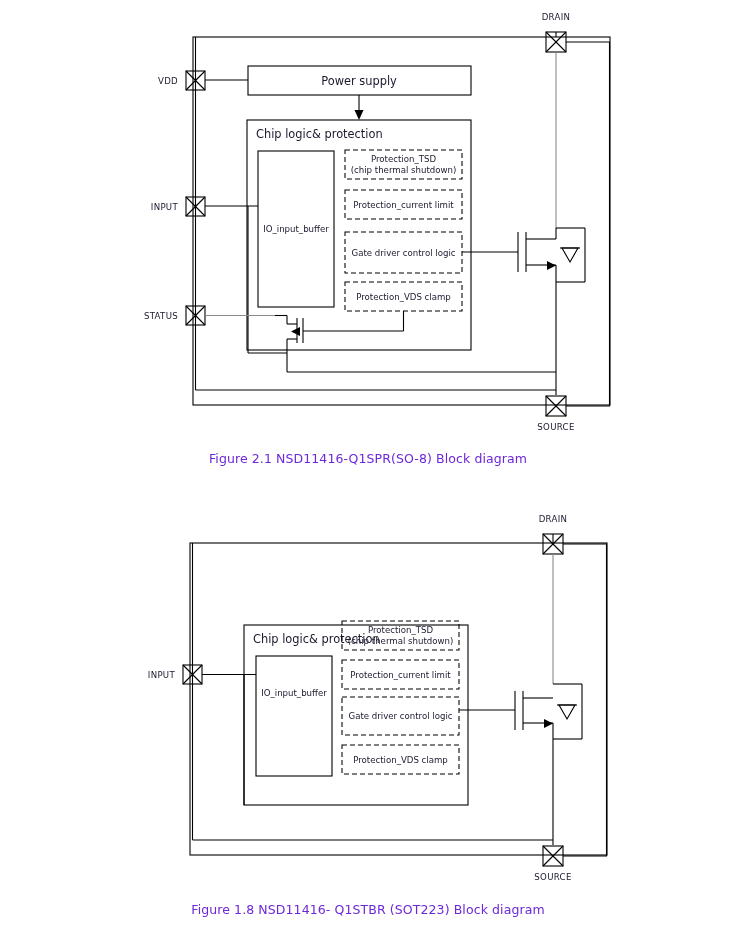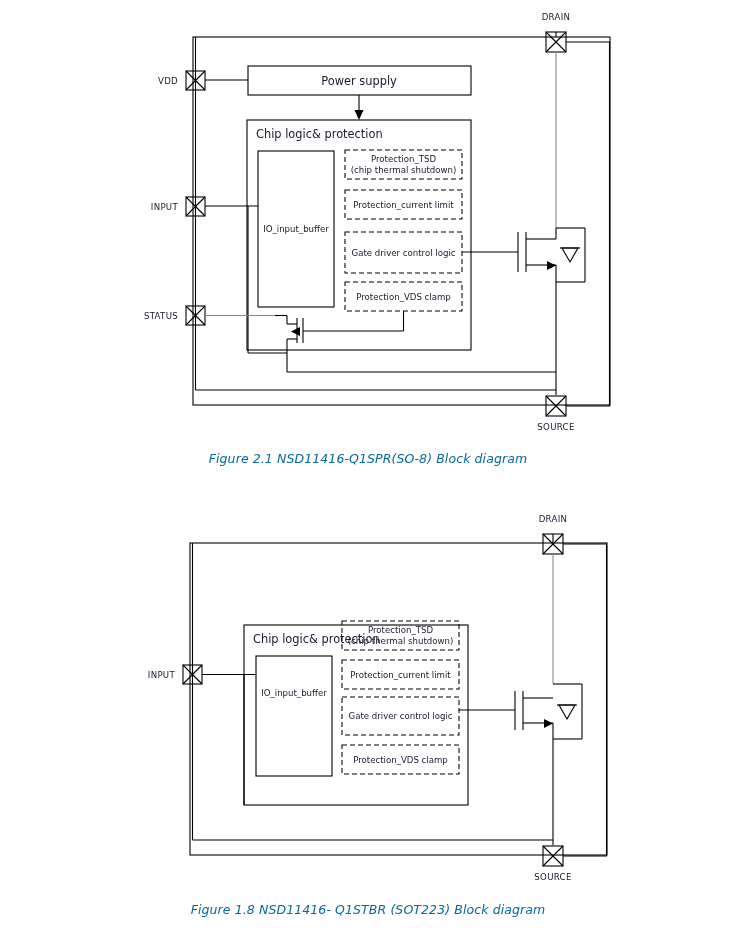--- a/index.html
+++ b/index.html
@@ -9,21 +9,21 @@
     color:#1a1a2e;
     position:relative;
     overflow:hidden;
   }
   .page{position:relative;width:736px;height:680px;}
   .fig{position:absolute;left:0;}
   #fig1{top:0;width:736px;height:470px;}
   #fig2{top:488px;width:736px;height:442px;}
   .caption{
     position:absolute;left:0;width:736px;text-align:center;
-    font-size:12.5px;color:#0369a1;letter-spacing:.1px;font-style:italic;
+    font-size:12.5px;color:#6d28d9;letter-spacing:.1px;
   }
   #cap1{top:451px;}
   #cap2{top:902px;}
   svg{display:block;}
   .ln{stroke:#000;stroke-width:1.1;fill:none;}
   .ln-gray{stroke:#8a8a8a;stroke-width:1.1;fill:none;}
   .bx{stroke:#000;stroke-width:1.1;fill:none;}
   .bx-dash{stroke:#000;stroke-width:1.05;fill:none;stroke-dasharray:5 3;}
   .t{font-family:"DejaVu Sans","Liberation Sans",sans-serif;fill:#1a1a2e;}
   .t-pin{font-size:8.6px;letter-spacing:.3px;}

